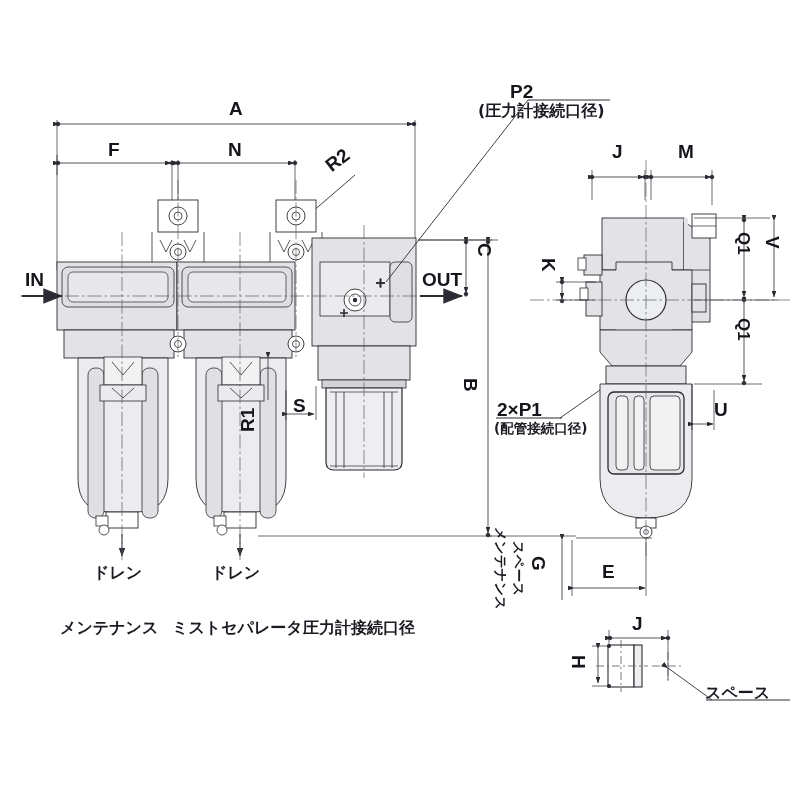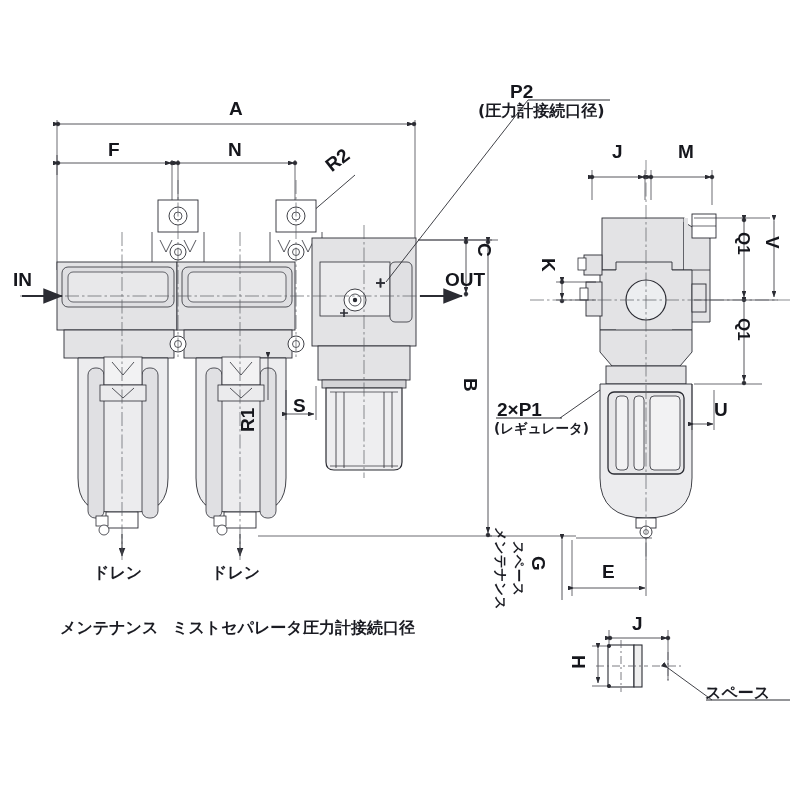--- a/index.html
+++ b/index.html
@@ -287,22 +287,22 @@
   </g>
 
 </svg>
 
 <div class="lbl dim" style="left:229px;top:99px;">A</div>
 <div class="lbl dim" style="left:108px;top:140px;">F</div>
 <div class="lbl dim" style="left:228px;top:140px;">N</div>
 
 <div class="lbl dim" style="left:322px;top:160px;transform:rotate(-38deg);transform-origin:left top;">R2</div>
 
-<div class="lbl flow" style="left:13px;top:270px;text-align:right;">IN</div>
-<div class="lbl flow" style="left:422px;top:270px;margin-left:23px;">OUT</div>
+<div class="lbl flow" style="left:25px;top:270px;text-align:right;">IN</div>
+<div class="lbl flow" style="left:422px;top:270px;">OUT</div>
 
 <div class="lbl dim rotv" style="left:494px;top:243px;">C</div>
 <div class="lbl dim rotv" style="left:480px;top:378px;">B</div>
 
 <div class="lbl dim" style="left:293px;top:396px;">S</div>
 <div class="lbl dim rot90" style="left:238px;top:432px;">R1</div>
 
 <div class="lbl dim" style="left:510px;top:82px;">P2</div>
 <div class="jp lbl" style="left:478px;top:103px;">(圧力計接続口径)</div>
 
@@ -322,19 +322,19 @@
 
 <div class="lbl dimsm rotv" style="left:752px;top:232px;">Q1</div>
 <div class="lbl dim rotv" style="left:782px;top:236px;">V</div>
 <div class="lbl dimsm rotv" style="left:752px;top:318px;">Q1</div>
 <div class="lbl dim" style="left:714px;top:400px;">U</div>
 
 <div class="lbl dim" style="left:602px;top:562px;">E</div>
 <div class="lbl dim rotv" style="left:548px;top:556px;">G</div>
 
 <div class="lbl dim" style="left:497px;top:400px;">2×P1</div>
-<div class="jpsm lbl" style="left:494px;top:422px;">(レギュレータ)</div>
+<div class="jpsm lbl" style="left:494px;top:422px;">(配管接続口径)</div>
 
 <div class="lbl dim rotv" style="left:588px;top:655px;">H</div>
 <div class="lbl dim" style="left:632px;top:614px;">J</div>
 <div class="jp lbl" style="left:705px;top:685px;">スペース</div>
 
 </div>
 
 </body></html>

